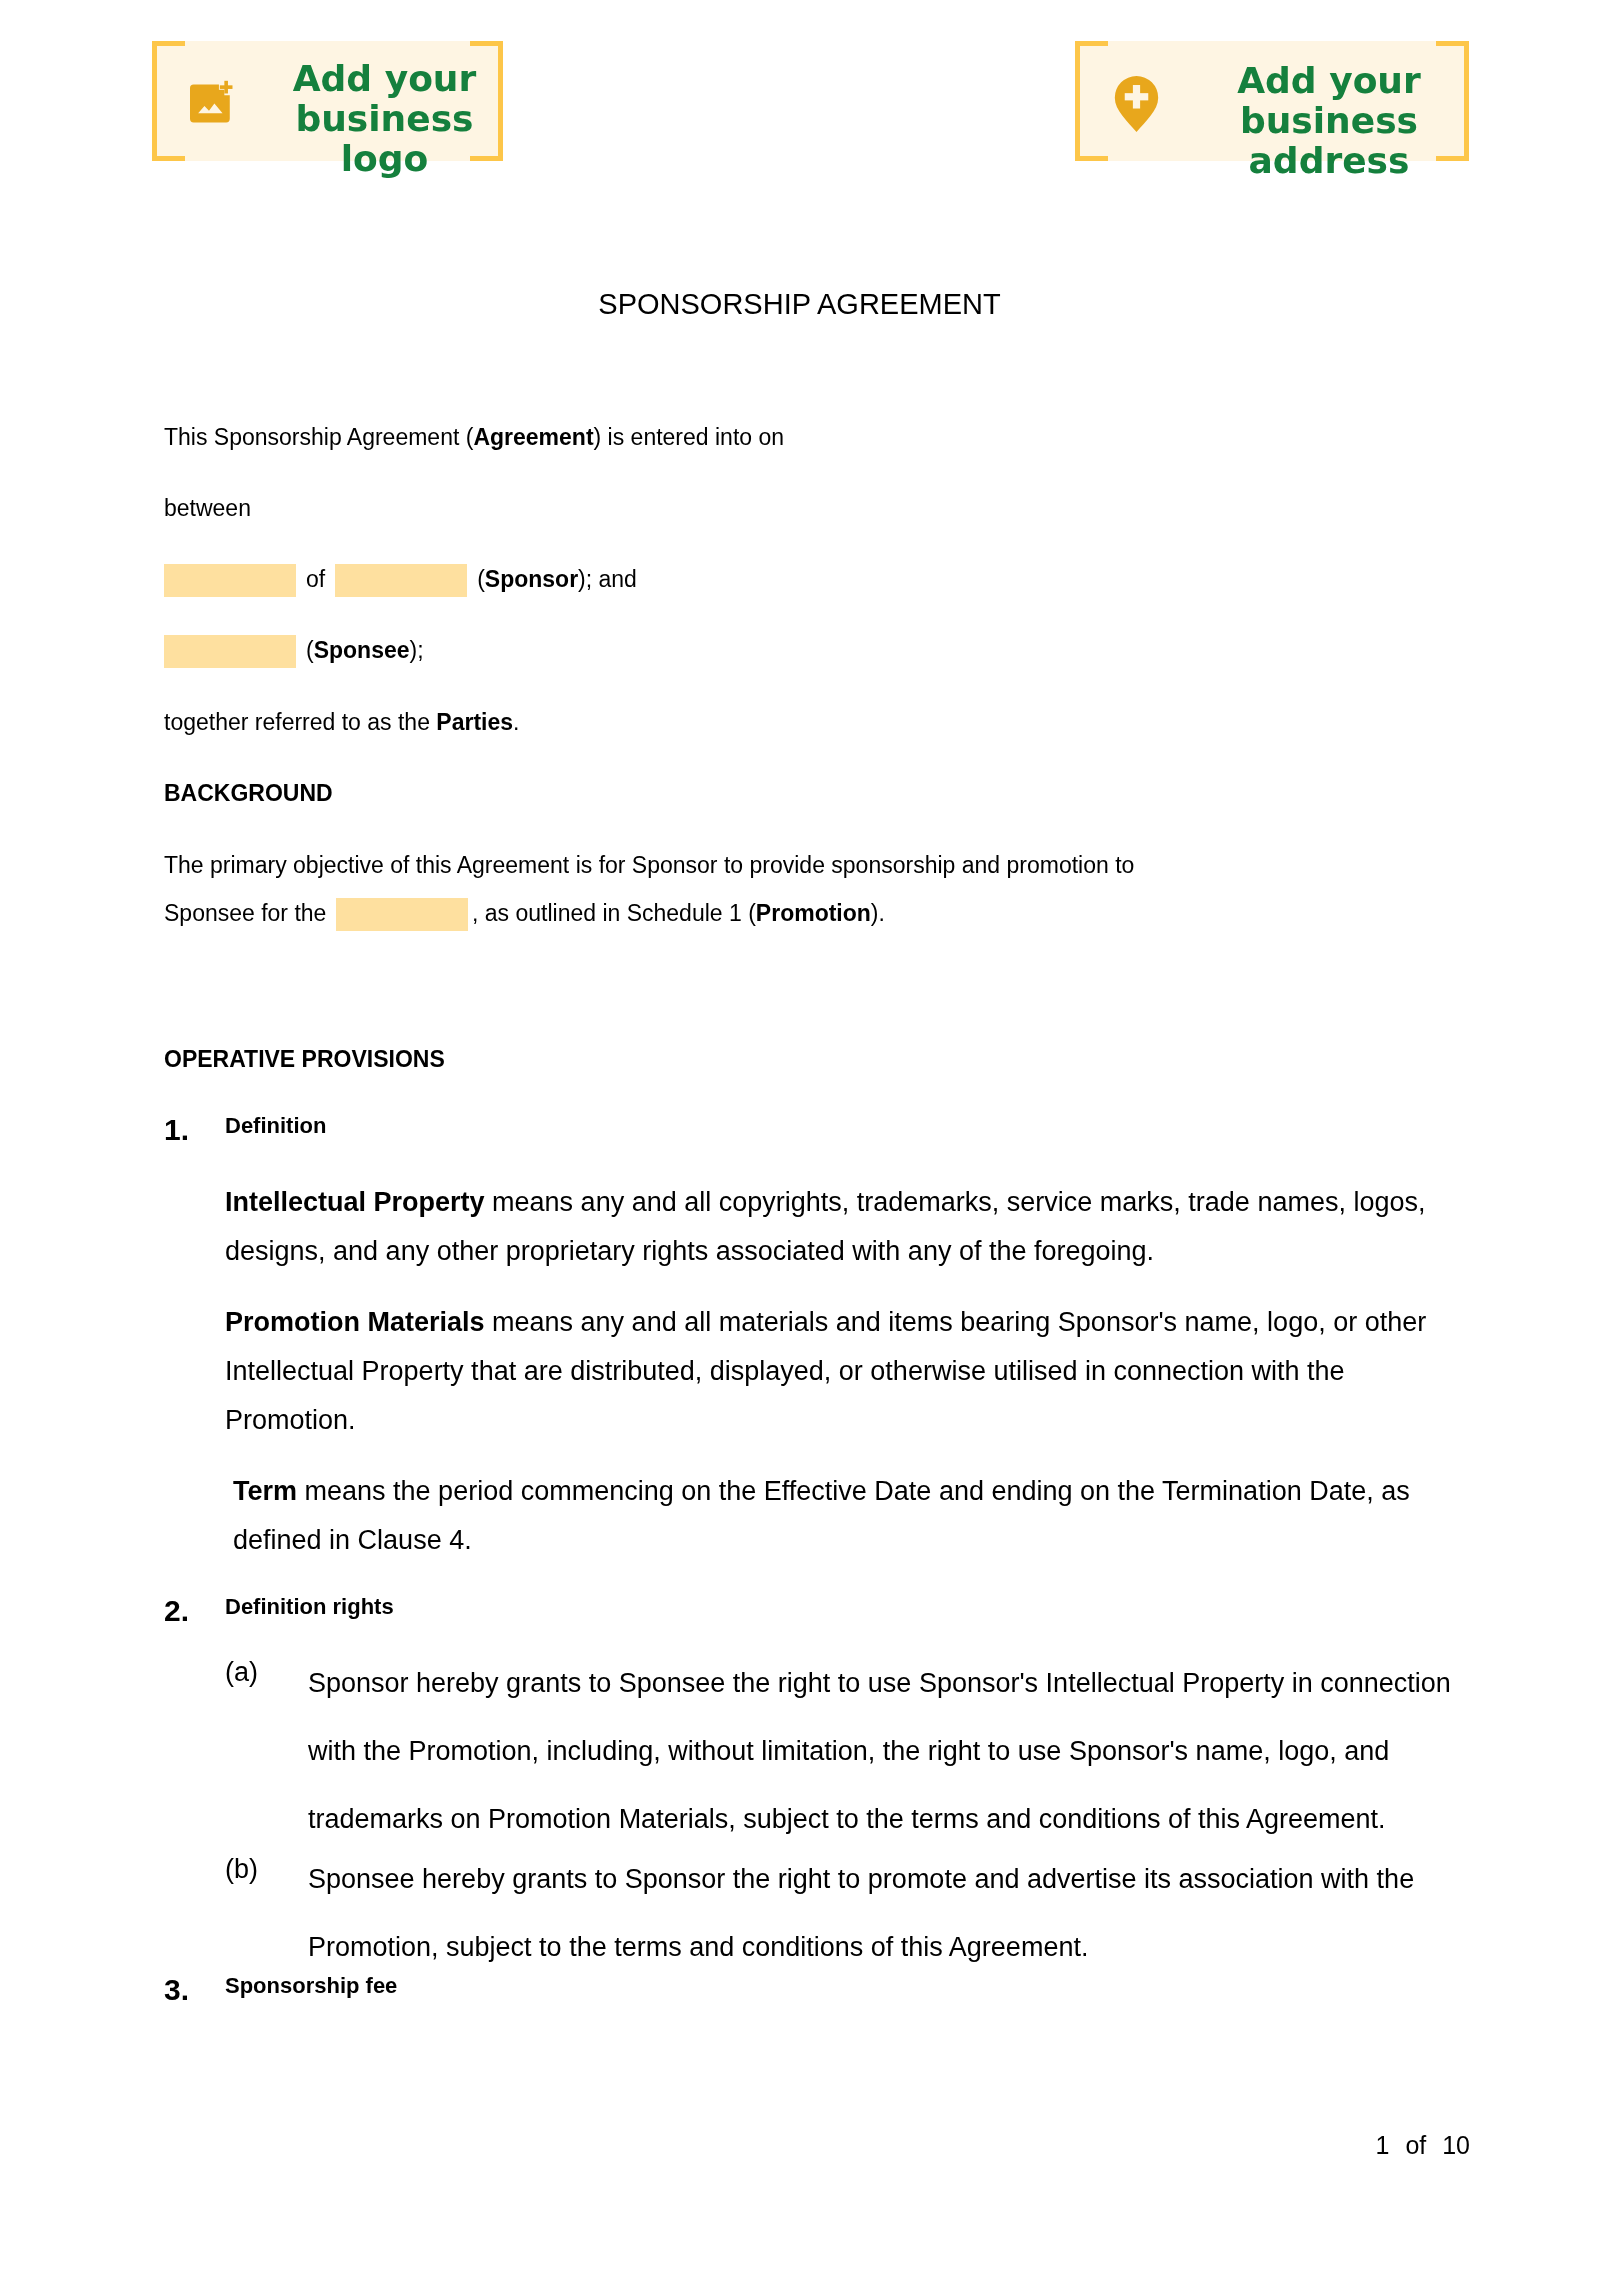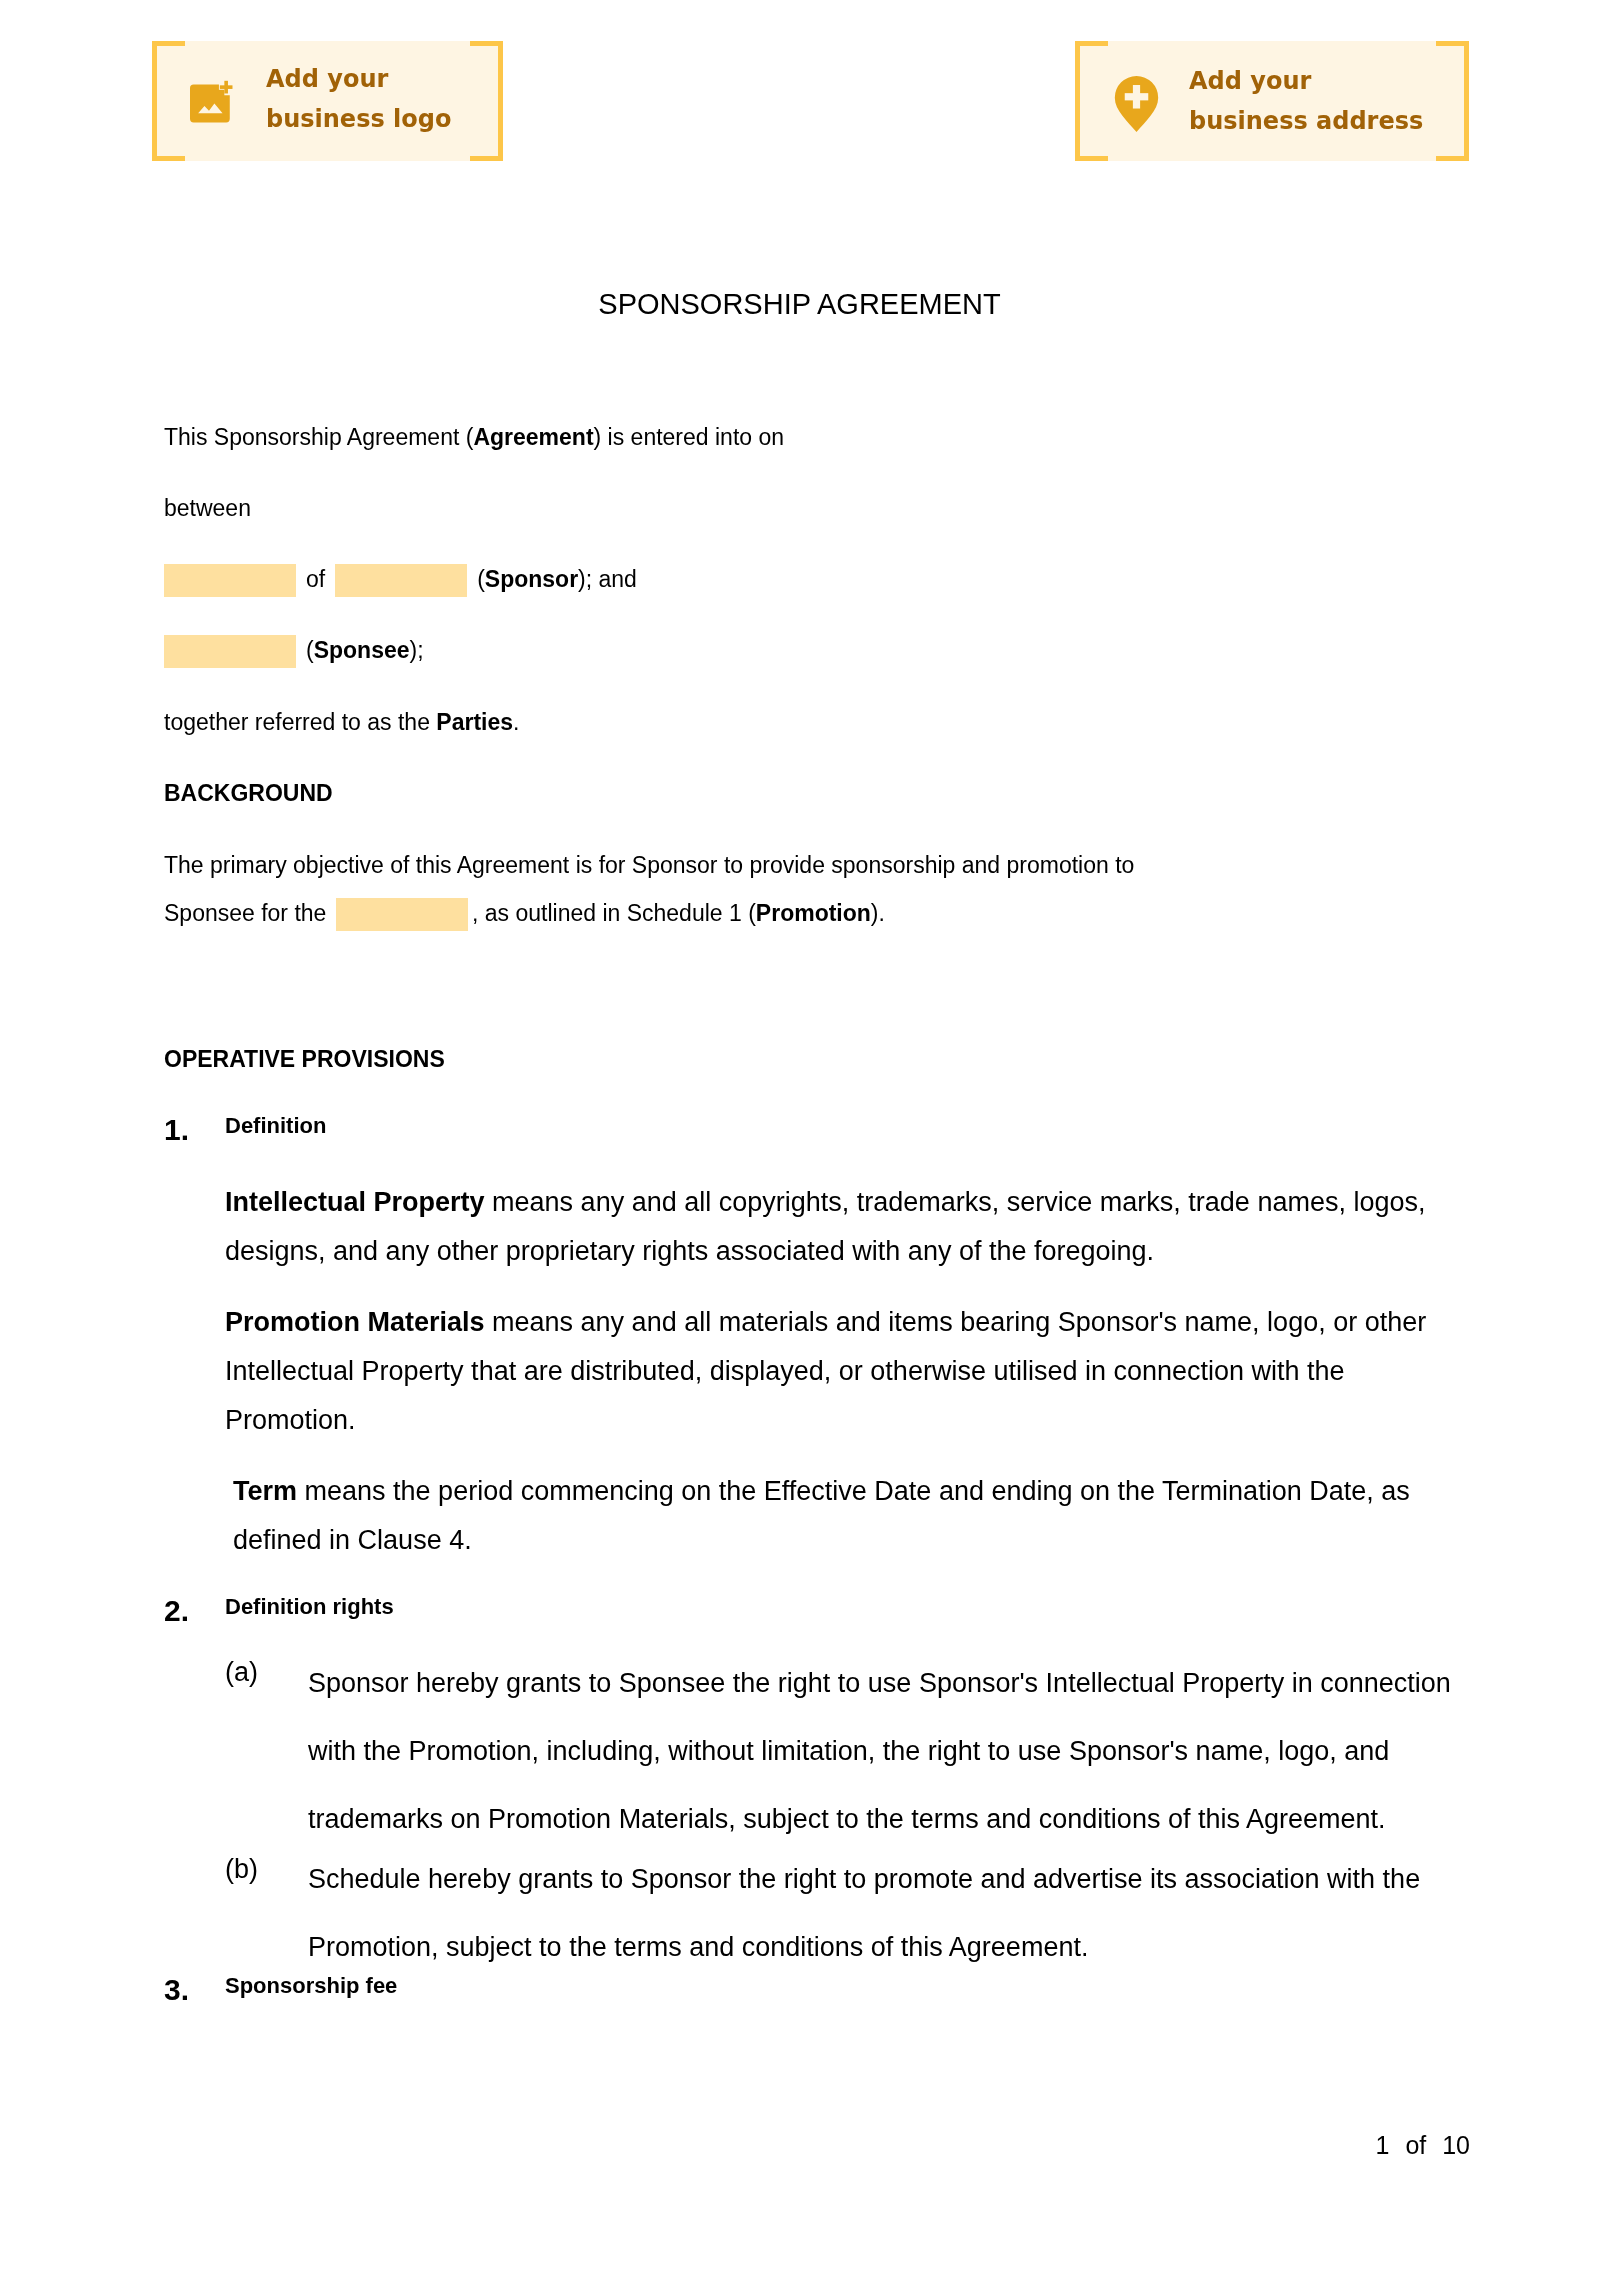--- a/index.html
+++ b/index.html
@@ -2,21 +2,21 @@
 <html style="font-size:14.5px"><head>
 <meta charset="utf-8">
 <style>
   html, body { margin:0; padding:0; background:#ffffff; }
   body { width:1615px; height:2285px; position:relative; overflow:hidden;
          font-family:"Liberation Sans", sans-serif; color:#000; }
   .placeholder-box { position:absolute; background:#fef5e3; box-sizing:border-box; }
   .bracket { position:absolute; top:0; bottom:0; width:33px; border:5.4px solid #fdc649; box-sizing:border-box; }
   .bracket.left { left:0; border-right:none; }
   .bracket.right { right:0; border-left:none; }
-  .ph-text { position:absolute; color:#a16207; font-family:"DejaVu Sans", sans-serif; font-weight:bold; font-size:24px; line-height:40px; }
+  .ph-text { position:absolute; color:#15803d; font-family:"DejaVu Sans", sans-serif; font-weight:bold; font-size:36px; line-height:40px;text-align:center; }
   .ph-icon { position:absolute; }
   .title { position:absolute; left:0; width:1599px; top:288px; text-align:center; font-weight:normal; font-size:29px; }
   .line { position:absolute; font-size:23px; line-height:33px; white-space:nowrap; }
   .blank { display:inline-block; background:#fee09f; height:33px; vertical-align:middle; }
   .h { font-weight:bold; }
   .heading-num { position:absolute; font-weight:bold; font-size:30px; }
   .heading-txt { position:absolute; font-weight:bold; font-size:22px; }
   .para { position:absolute; font-size:27px; line-height:49px; }
   .sub-label { position:absolute; font-size:27px; }
   .sub-text { position:absolute; font-size:27px; line-height:68px; }
@@ -102,21 +102,21 @@
   <span class="h">Term</span><span> means the period commencing on the Effective Date and ending on the Termination Date, as defined in Clause 4.</span>
 </div>
 
 <div class="heading-num" style="left:164px; top:1594px;">2.</div>
 <div class="heading-txt" style="left:225px; top:1594px;">Definition rights</div>
 
 <div class="sub-label" style="left:225px; top:1657px;">(a)</div>
 <div class="sub-text" style="left:308px; top:1649px; width:1167px;">Sponsor hereby grants to Sponsee the right to use Sponsor's Intellectual Property in connection with the Promotion, including, without limitation, the right to use Sponsor's name, logo, and trademarks on Promotion Materials, subject to the terms and conditions of this Agreement.</div>
 
 <div class="sub-label" style="left:225px; top:1854px;">(b)</div>
-<div class="sub-text" style="left:308px; top:1845px; width:1167px;">Schedule hereby grants to Sponsor the right to promote and advertise its association with the Promotion, subject to the terms and conditions of this Agreement.</div>
+<div class="sub-text" style="left:308px; top:1845px; width:1167px;">Sponsee hereby grants to Sponsor the right to promote and advertise its association with the Promotion, subject to the terms and conditions of this Agreement.</div>
 
 <div class="heading-num" style="left:164px; top:1973px;">3.</div>
 <div class="heading-txt" style="left:225px; top:1973px;">Sponsorship fee</div>
 
 <div class="footer">
   <span>1</span>
   <span>of</span>
   <span>10</span>
 </div>
 

